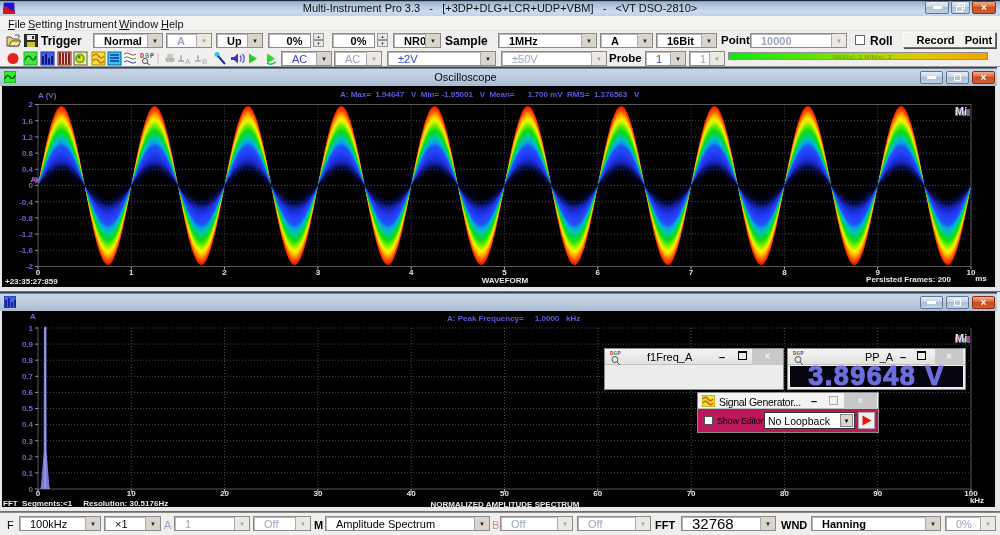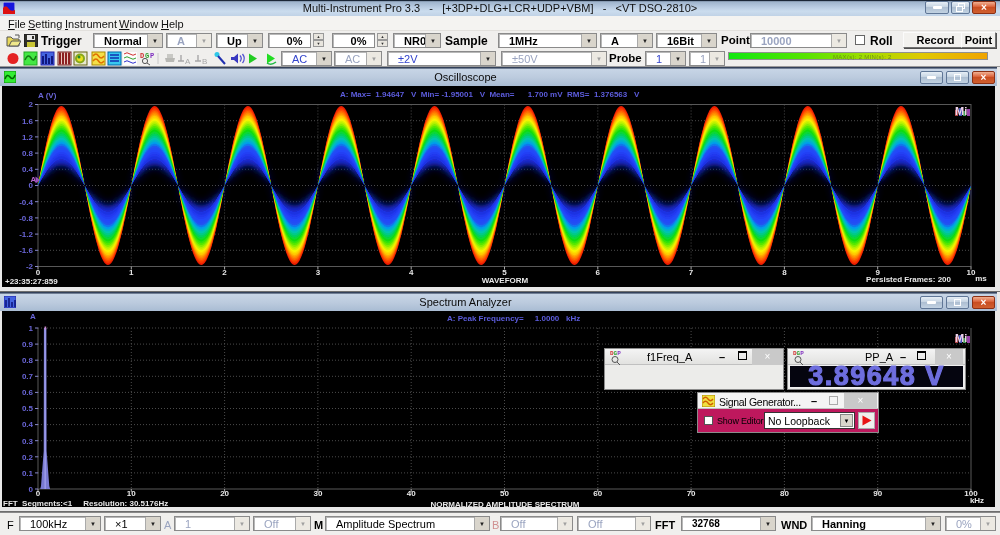--- a/index.html
+++ b/index.html
@@ -383,21 +383,20 @@
         <rect x="0" y="6" width="3" height="6" fill="#b04444"></rect>
         <rect x="4" y="4" width="3" height="8" fill="#4455bb"></rect>
         <rect x="8" y="7" width="3" height="5" fill="#44a055"></rect>
         <rect x="12" y="5" width="3" height="7" fill="#9944aa"></rect>
         <text x="0" y="11" style="font:bold 11px &quot;Liberation Sans&quot;,sans-serif" fill="#eed2ea">Mi</text>
       </g>
 </svg>
 </div>
 <div class="abs" style="left:0;top:292px;width:1000px;height:219px;background:#e8e8e8">
 <div class="cap" style="top:0">
-      <div class="ct">Spectrum Analyzer</div>
       <svg class="abs" style="left:4px;top:4px" width="12" height="12">
         <rect width="12" height="12" fill="#4464e0" stroke="#22a"></rect>
         <path d="M2,11 L2,4 M5,11 L5,2 M8,11 L8,6 M11,11 L11,4" stroke="#101880" stroke-width="1.6"></path>
       </svg>
       <div class="wbtn" style="left:920px;top:4px">
         <div style="width:9px;height:3px;background:#fff;border-radius:1px"></div>
       </div>
       <div class="wbtn" style="left:946px;top:4px">
         <svg width="9" height="9">
           <rect x="1.5" y="1.5" width="6" height="6" fill="none" stroke="#fff"></rect>
@@ -588,21 +587,21 @@
       </div>
     </div>
 <div class="cb" style="left:577px;top:3px;width:74px;height:15px">
       <span style="color:#9aa4c0;font-weight:normal;font-size:11px">Off</span>
       <div class="cbtn" style="background:#ece9e2">
         <span style="color:#a0a0a0">▼</span>
       </div>
     </div>
 <span class="sl" style="left:655px;font-weight:bold">FFT</span>
 <div class="cb" style="left:681px;top:3px;width:95px;height:15px">
-      <span style="color:#000;font-weight:bold;font-size:10px">32768</span>
+      <span style="color:#000;font-weight:normal;font-size:15px">32768</span>
       <div class="cbtn" style="background:#d9d5cc">
         <span style="color:#222">▼</span>
       </div>
     </div>
 <span class="sl" style="left:781px;font-weight:bold">WND</span>
 <div class="cb" style="left:811px;top:3px;width:130px;height:15px">
       <span style="color:#000;font-weight:bold;font-size:11px">Hanning</span>
       <div class="cbtn" style="background:#d9d5cc">
         <span style="color:#222">▼</span>
       </div>

